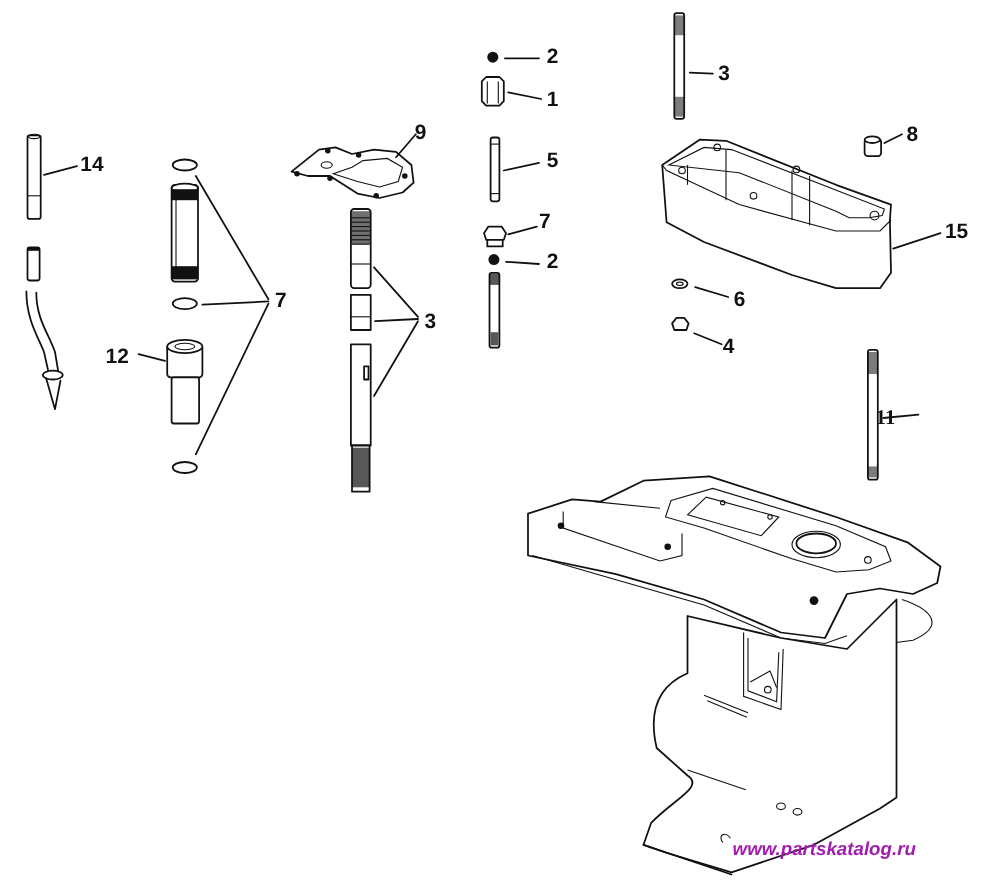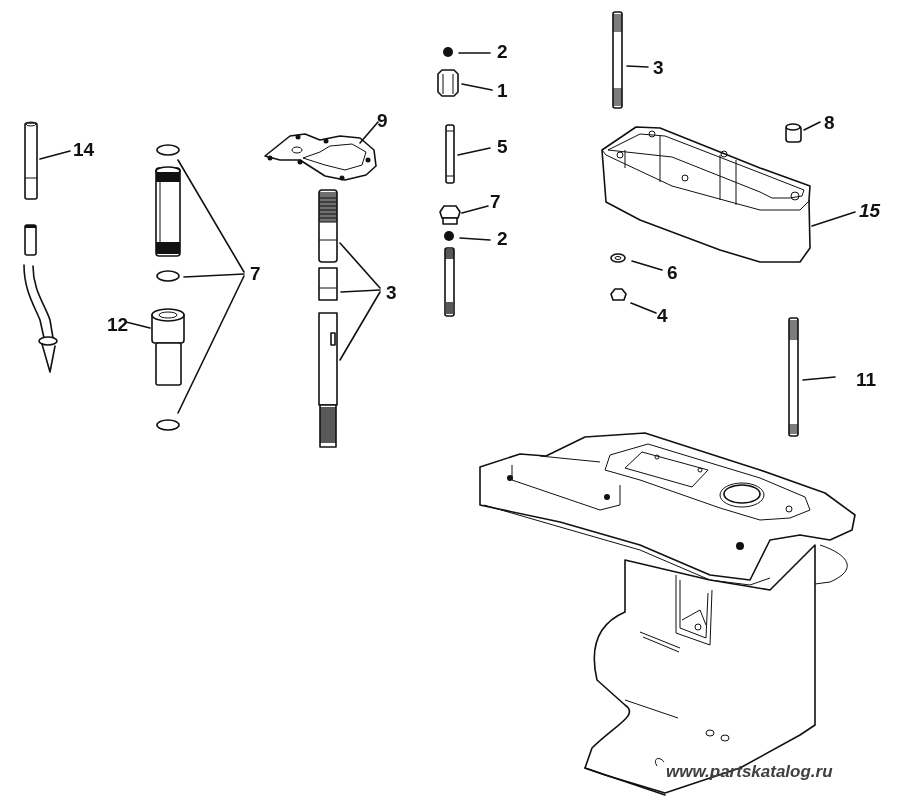--- a/index.html
+++ b/index.html
@@ -1,19 +1,19 @@
 <!DOCTYPE html>
 <html><head>
 <meta charset="utf-8">
 <style>
   html, body { margin: 0; padding: 0; background: #ffffff; }
   body { width: 900px; height: 804px; position: relative; overflow: hidden; font-family: "Liberation Sans", sans-serif; }
   #diagram { position: absolute; left: 0; top: 0; width: 900px; height: 804px; }
   .callout { position: absolute; font-family: "Liberation Sans", sans-serif; font-weight: bold; font-size: 19px; color: #111; line-height: 1; }
-  .watermark { position: absolute; left: 666px; top: 762px; font-family: "Liberation Sans", sans-serif; font-weight: bold; font-style: italic; font-size: 17px; color: #404040; letter-spacing: 0px; }
+  .watermark { position: absolute; left: 666px; top: 762px; font-family: "Liberation Sans", sans-serif; font-weight: bold; font-style: italic; font-size: 17px; color: #a21caf; letter-spacing: 0px; }
   svg .ln { stroke: #111; stroke-width: 1.6; fill: none; stroke-linecap: round; stroke-linejoin: round; }
   svg .thin { stroke: #111; stroke-width: 1; fill: none; }
   svg .fillw { stroke: #111; stroke-width: 1.6; fill: #fff; stroke-linejoin: round; }
   svg .dark { fill: #111; stroke: none; }
   svg .thread { stroke: #111; stroke-width: 1; }
 </style>
 </head>
 <body>
 
 <svg id="diagram" viewBox="0 0 900 804" xmlns="http://www.w3.org/2000/svg">
@@ -215,19 +215,19 @@
 <span class="callout" style="left:497px;top:42px;">2</span>
 <span class="callout" style="left:497px;top:229px;">2</span>
 <span class="callout" style="left:386px;top:283px;">3</span>
 <span class="callout" style="left:657px;top:306px;">4</span>
 <span class="callout" style="left:497px;top:137px;">5</span>
 <span class="callout" style="left:667px;top:263px;">6</span>
 <span class="callout" style="left:250px;top:264px;">7</span>
 <span class="callout" style="left:824px;top:113px;">8</span>
 <span class="callout" style="left:377px;top:111px;">9</span>
 <span class="callout" style="left:490px;top:192px;">7</span>
-<span class="callout" style="left:856px;top:370px;">11</span>
-<span class="callout" style="left:107px;top:315px;">12</span>
+<span class="callout" style="left:796px;top:370px;font-family:Liberation Serif, serif;">11</span>
+<span class="callout" style="left:96px;top:315px;">12</span>
 <span class="callout" style="left:73px;top:140px;">14</span>
 <span class="callout" style="left:653px;top:58px;">3</span>
-<span class="callout" style="left:859px;top:201px;font-style:italic;">15</span>
+<span class="callout" style="left:859px;top:201px;">15</span>
 
 <span class="watermark">www.partskatalog.ru</span>
 
 </body></html>

